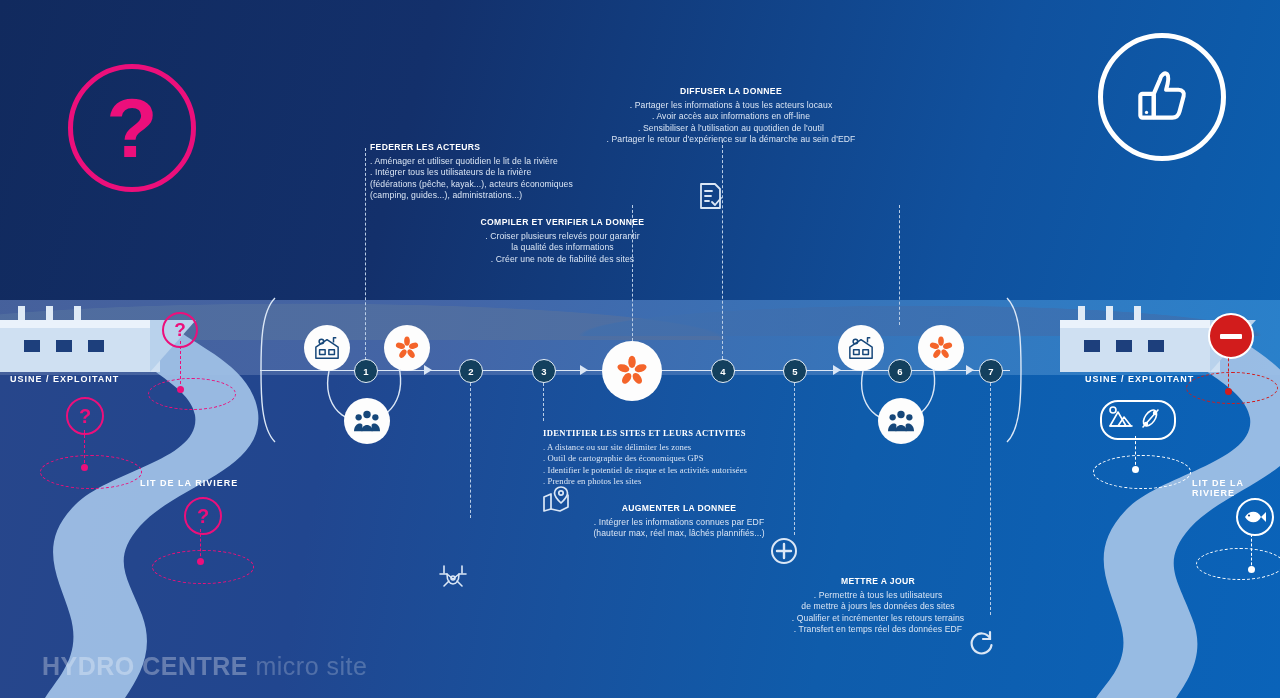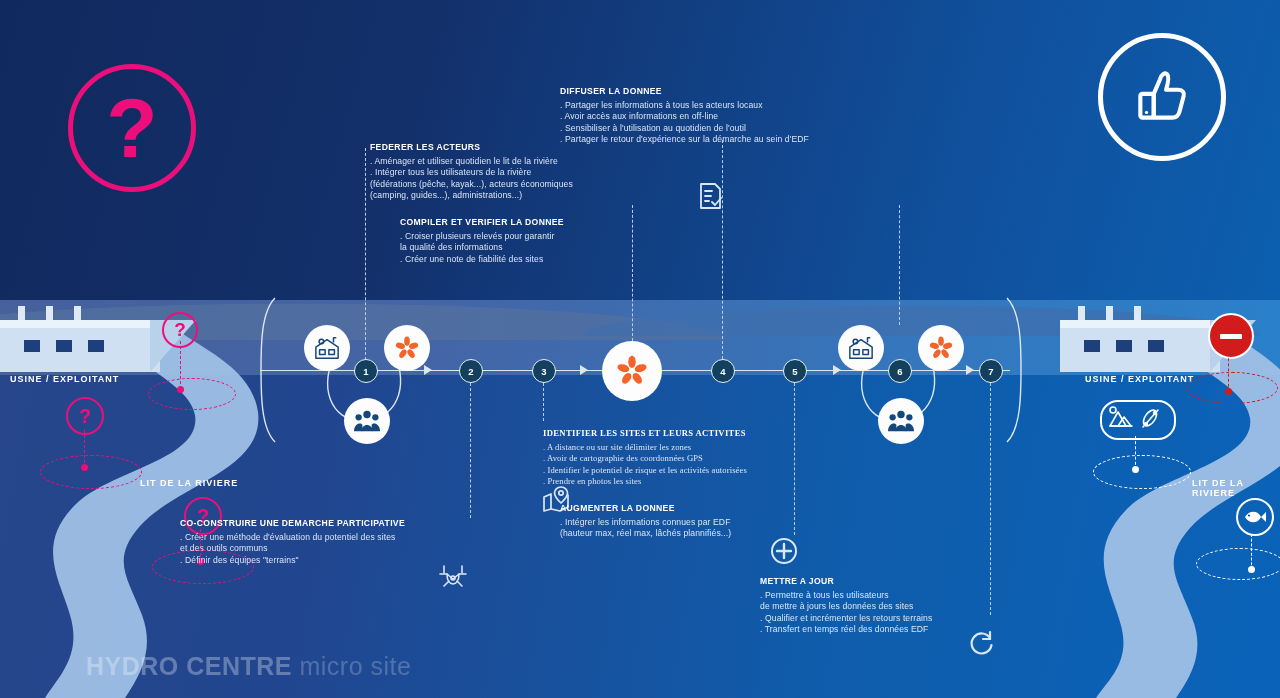--- a/index.html
+++ b/index.html
@@ -27,40 +27,40 @@
   .dam .wall2{position:absolute;left:0;top:14px;width:160px;height:10px;background:#eaf2fb;}
   .dam .gate{position:absolute;top:34px;width:16px;height:12px;background:#1d3f7c;}
   .dam .tower{position:absolute;width:7px;height:24px;background:#dfeaf6;top:0;}
   .dam .slope{position:absolute;left:150px;top:14px;width:0;height:0;
         border-left:46px solid #b9d2ec;border-bottom:52px solid transparent;}
 
   
   .tb{position:absolute;color:#dbe6f5;font-size:8.6px;line-height:11.4px;letter-spacing:.1px;}
   .tb .h{font-weight:bold;color:#ffffff;font-size:8.6px;letter-spacing:.35px;margin-bottom:2.5px;display:block;}
   .tb .l{display:block;white-space:nowrap;}
-  .r{text-align:left;} .l-al{text-align:left;}
+  .r{text-align:center;} .l-al{text-align:left;}
 
   
   .axis{position:absolute;top:370px;height:1px;background:#dbe7f6;}
   .node{position:absolute;width:22px;height:22px;border-radius:50%;
         background:#13405e;border:1.5px solid #e8f1fb;color:#ffffff;
         font-size:9.5px;font-weight:bold;display:flex;align-items:center;justify-content:center;z-index:6;}
   .bigcirc{position:absolute;border-radius:50%;background:#fdfdfd;display:flex;align-items:center;justify-content:center;z-index:5;}
   .vdash{position:absolute;width:0;border-left:1.4px dashed #b9cde6;z-index:2;}
   .arrow{position:absolute;top:365px;width:0;height:0;border-left:8px solid #dbe7f6;
          border-top:5px solid transparent;border-bottom:5px solid transparent;z-index:4;}
 
   
   .badge{position:absolute;border-radius:50%;display:flex;align-items:center;justify-content:center;}
   .qmark{font-size:84px;font-weight:bold;color:#ec0f7b;line-height:1;}
 
   .pinklbl{position:absolute;color:#ffffff;font-weight:bold;font-size:9px;letter-spacing:1px;}
 
   .smallicon{position:absolute;}
-  .title{position:absolute;left:42px;top:652px;font-size:25px;font-weight:bold;letter-spacing:.5px;margin-left:44px;}
+  .title{position:absolute;left:42px;top:652px;font-size:25px;font-weight:bold;letter-spacing:.5px;}
   .title .a{color:rgba(255,255,255,.30);}
   .title .b{color:rgba(255,255,255,.22);font-weight:normal;}
 
   .qcirc{position:absolute;border-radius:50%;border:2px solid #ec0f7b;display:flex;align-items:center;justify-content:center;
          color:#ec0f7b;font-weight:bold;}
   .dot{position:absolute;border-radius:50%;}
   .ell{position:absolute;border-radius:50%;}
   .wcirc{position:absolute;border-radius:50%;border:2px solid #ffffff;display:flex;align-items:center;justify-content:center;}
 </style>
 </head>
@@ -335,41 +335,35 @@
           <path d="M7 14 L13 14"></path>
           <path d="M7 19 L11 19"></path>
         <path d="M14 20 L17 23 L23 16"></path>
       </g>
     </svg>
   </div>
 
   <div class="tb l-al" style="left:543px;top:428px;font-family:Liberation Serif, serif;">
     <span class="h">IDENTIFIER LES SITES ET LEURS ACTIVITES</span>
     <span class="l">. A distance ou sur site délimiter les zones</span>
-    <span class="l">. Avoir de cartographie des coordonnées GPS</span>
+    <span class="l">. Outil de cartographie des économiques GPS</span>
     <span class="l">. Identifier le potentiel de risque et les activités autorisées</span>
     <span class="l">. Prendre en photos les sites</span>
   </div>
   <div class="smallicon" style="left:542px;top:485px;">
     <svg width="28" height="28" viewBox="0 0 28 28">
       <g fill="none" stroke="#dbe7f6" stroke-width="1.7" stroke-linejoin="round" stroke-linecap="round">
         <path d="M2 12 L9 9 L9 24 L2 26 Z"></path>
           <path d="M9 24 L18 26 L26 22 L26 10"></path>
         <path d="M19 2 C15 2 12.5 5 12.5 8 C12.5 12 19 18 19 18 C19 18 25.5 12 25.5 8 C25.5 5 23 2 19 2 Z"></path>
         <circle cx="19" cy="8" r="2.2"></circle>
       </g>
     </svg>
   </div>
 
-  <div class="tb r" style="left:180px;top:518px;width:292px;">
-    <span class="h">CO-CONSTRUIRE UNE DEMARCHE PARTICIPATIVE</span>
-    <span class="l">. Créer une méthode d'évaluation du potentiel des sites</span>
-    <span class="l">et des outils communs</span>
-    <span class="l">. Définir des équipes "terrains"</span>
-  </div>
   <div class="smallicon" style="left:438px;top:564px;">
     <svg width="30" height="26" viewBox="0 0 30 26">
       <g fill="none" stroke="#dbe7f6" stroke-width="1.6" stroke-linejoin="round" stroke-linecap="round">
         <path d="M6 2 L6 9"></path>
           <path d="M24 2 L24 9"></path>
         <path d="M2 10 L9 10 L15 15 L21 10 L28 10"></path>
         <path d="M9 10 C9 17 12 20 15 20 C18 20 21 17 21 10"></path>
         <path d="M11 17 L6 22"></path>
           <path d="M19 17 L24 22"></path>
         <circle cx="15" cy="14" r="2"></circle>

